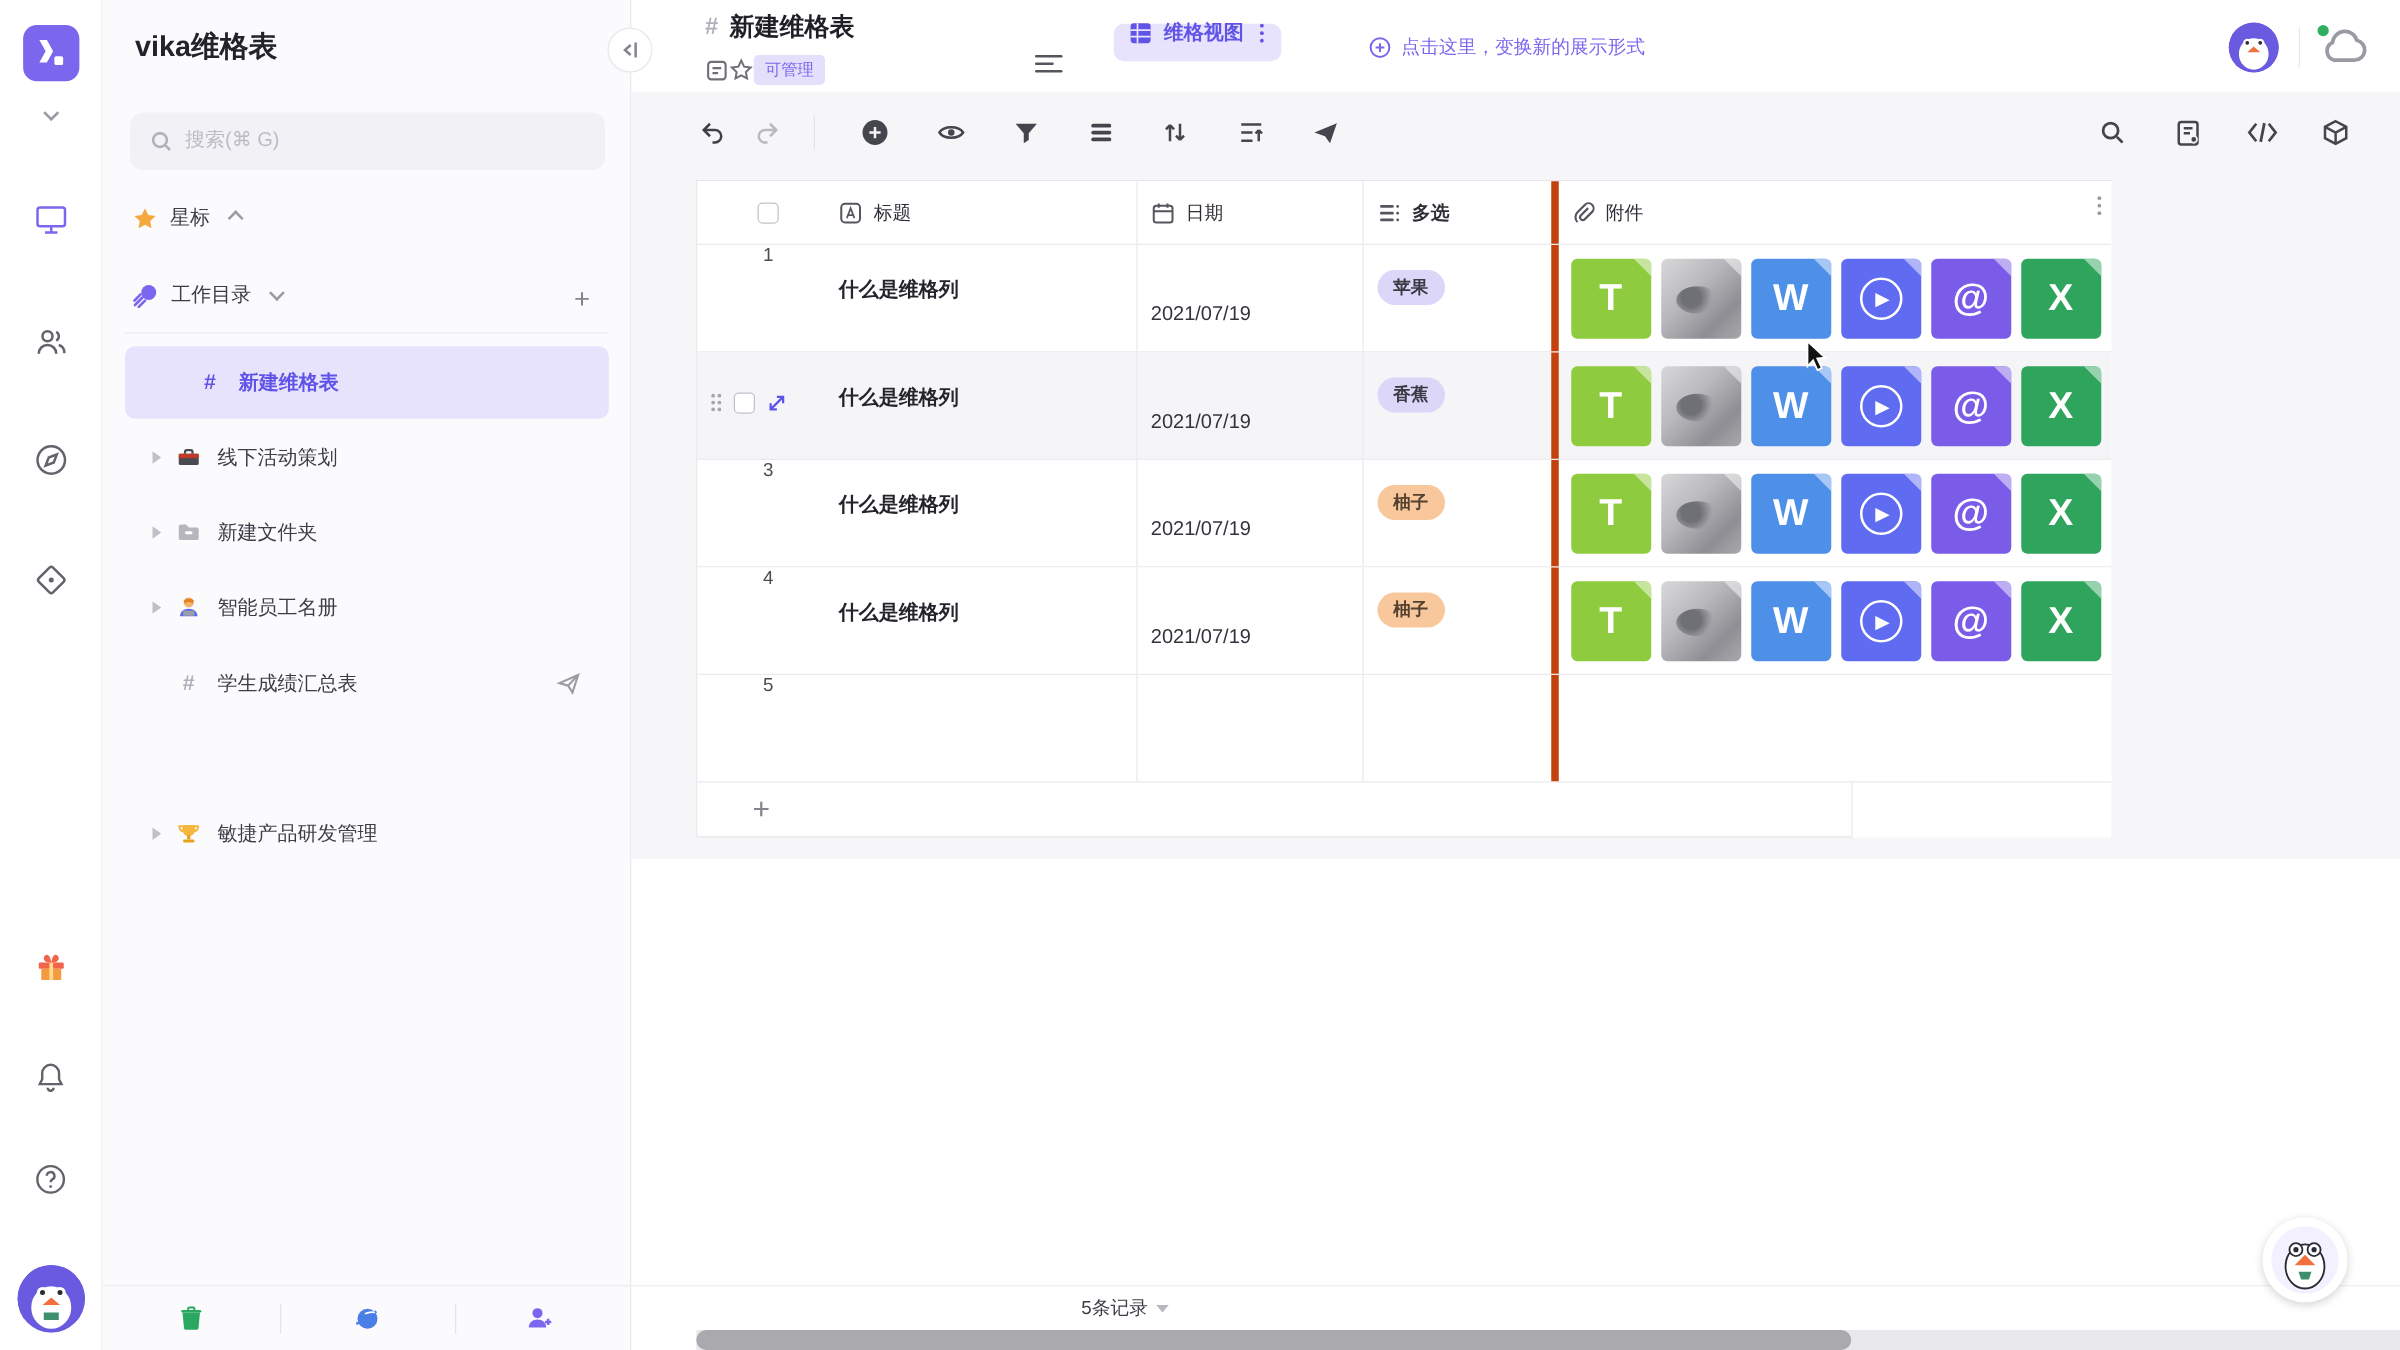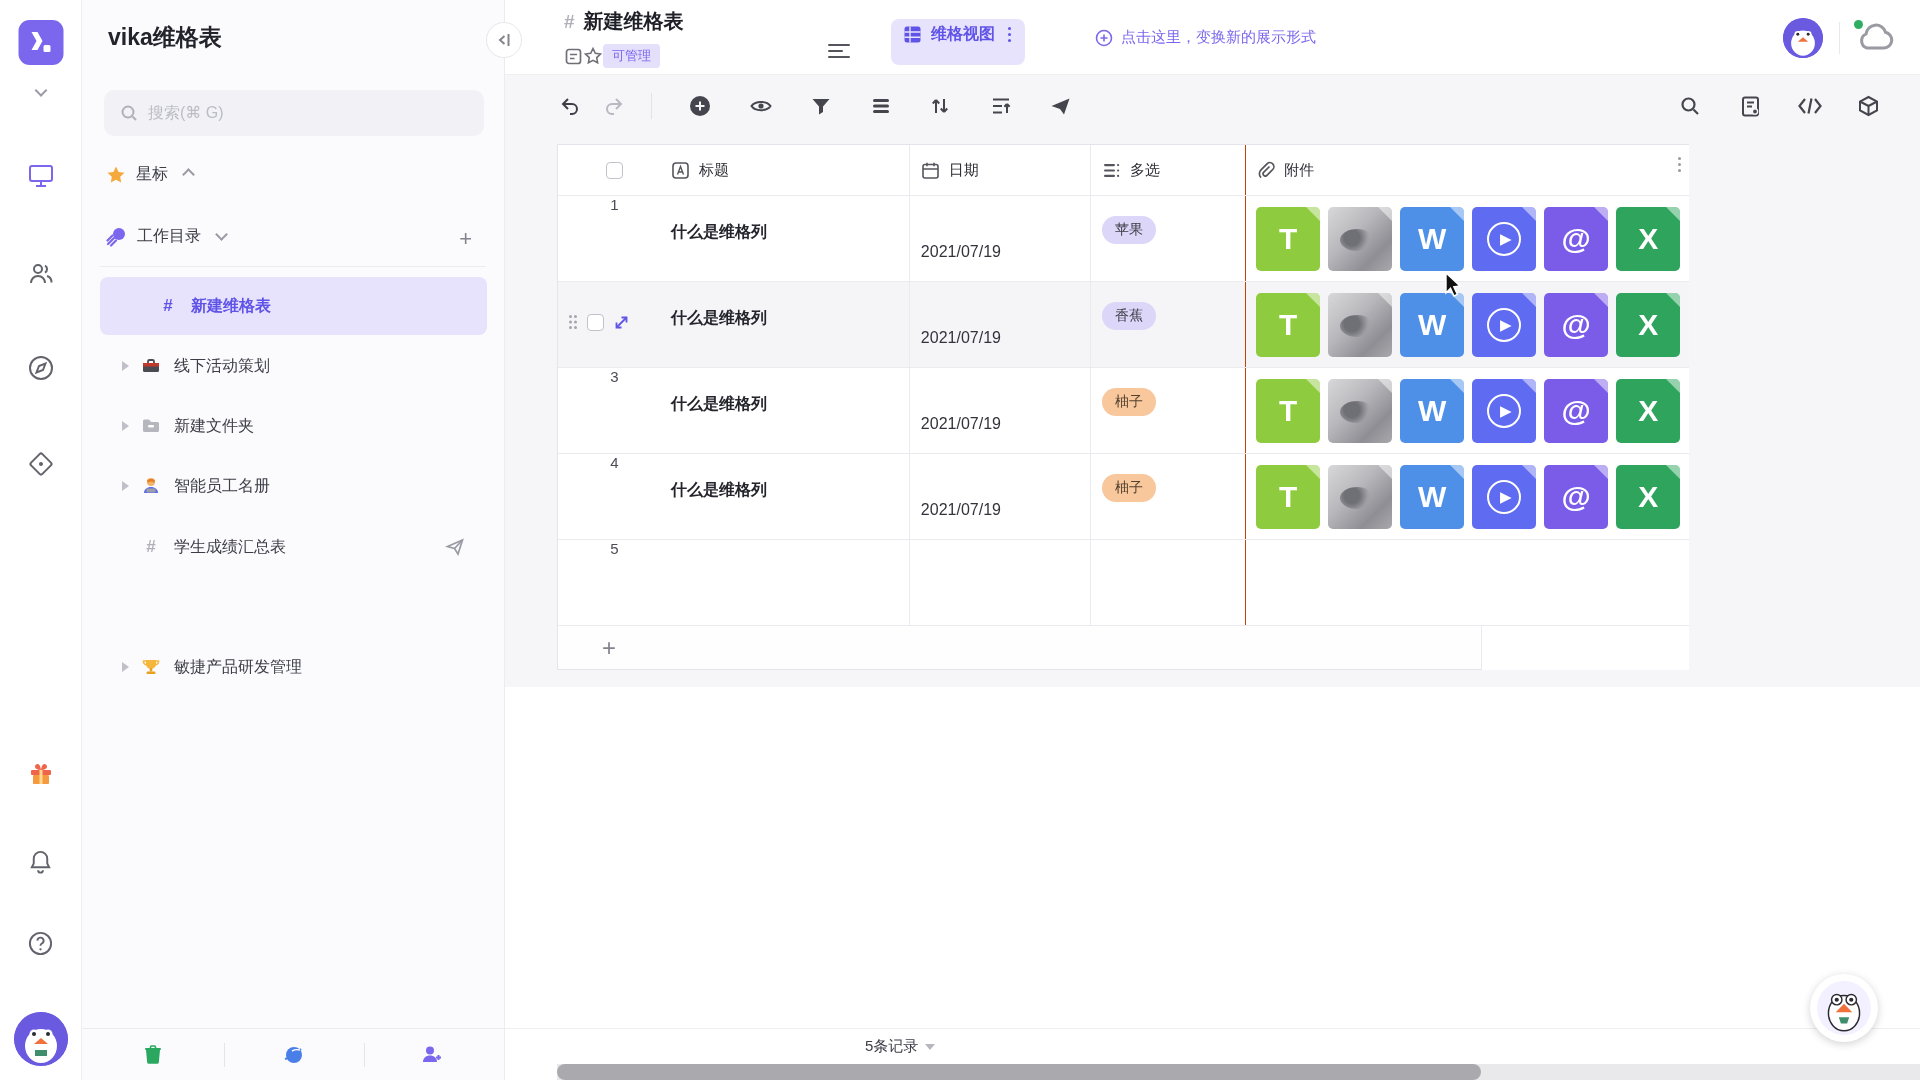--- a/index.html
+++ b/index.html
@@ -48,21 +48,21 @@
   .main { position:absolute; left:505px; top:0; width:1415px; height:1080px; background:#fff; }
   .doc-header { position:absolute; left:0; top:0; right:0; height:75px; background:#fff; border-bottom:1px solid #efeff2; }
   .doc-title-row { position:absolute; left:59px; top:8px; display:flex; align-items:center; gap:9px; }
   .doc-title-row .hash { font-size:19px; }
   .doc-title { font-size:20px; font-weight:700; color:#1f1f27; }
   .doc-meta-row { position:absolute; left:59px; top:44px; display:flex; align-items:center; }
   .badge { background:#e4e0fb; color:#7b67ee; font-size:13px; padding:3px 9px; border-radius:4px; }
   .hamburger { position:absolute; left:323px; top:40px; width:22px; }
   .hamburger span { display:block; height:2px; background:#55555e; border-radius:2px; margin:4px 0; }
   .hamburger span:nth-child(2){ width:70%; }
-  .view-tab { position:absolute; left:386px; top:19px; height:46px; padding:0 14px 16px 12px; border-radius:8px;
+  .view-tab { position:absolute; left:386px; top:19px; height:30px; padding:0 14px 16px 12px; border-radius:8px;
     background:#e7e3fc; display:flex; align-items:center; gap:9px; color:#6054e8; font-size:16px; font-weight:600; }
   .vdots { width:3px; height:3px; border-radius:50%; background:#6054e8;
     box-shadow:0 6px 0 #6054e8, 0 -6px 0 #6054e8; margin-left:4px; }
   .vdots.gray { background:#9a9aa4; box-shadow:0 6px 0 #9a9aa4, 0 -6px 0 #9a9aa4; }
   .hint { position:absolute; left:590px; top:0; height:75px; display:flex; align-items:center; gap:8px;
     color:#7b67ee; font-size:15px; }
   .hd-right { position:absolute; right:24px; top:0; height:75px; display:flex; align-items:center; gap:16px; }
   .hd-div { height:32px; border-left:1px solid #e7e7ec; }
 
   
@@ -73,21 +73,21 @@
   
   .table { position:absolute; left:52px; top:144px; width:1132px; background:#fff;
     border-top:1px solid #e4e4ea; border-left:1px solid #e4e4ea; }
   .trow { display:flex; height:86px; border-bottom:1px solid #eaeaef; background:#fff; position:relative; }
   .trow.header { height:51px; align-items:center; }
   .trow.hover { background:#f5f5f8; }
   .cell { height:100%; display:flex; align-items:flex-start; padding-top:26px; }
   .trow.header .cell { align-items:center; padding-top:0; }
   .c-title { width:408px; border-right:1px solid #eaeaef; }
   .c-date  { width:221px; border-right:1px solid #eaeaef; padding-left:11px;align-items:center; }
-  .c-multi { width:189px; border-right:1px solid #c2410c; padding-left:11px; }
+  .c-multi { width:189px; border-right:6px solid #c2410c; padding-left:11px;font-weight:bold; }
   .c-att   { width:545px; border-right:none; padding-left:10px; }
   .hdr-label { font-size:15px; color:#2e2e37; display:flex; align-items:center; gap:9px; }
   .numzone { width:113px; flex:0 0 auto; display:flex; justify-content:center; color:#4c4c55; font-size:15px; }
   .row-title { font-size:16px; font-weight:700; color:#24242c; }
   .row-date { font-size:16px; color:#33333c; }
   .tag { display:inline-block; font-size:14px; padding:5px 13px; border-radius:14px; margin-top:-6px; }
   .tag-lavender { background:#dcd6f8; color:#3a3a44; }
   .tag-orange { background:#f8c79c; color:#53422f; }
   .checkbox { width:17px; height:17px; border:1.5px solid #c2c2cb; border-radius:4px; background:#fff; }
   .hdr-check { margin:0 auto; }

